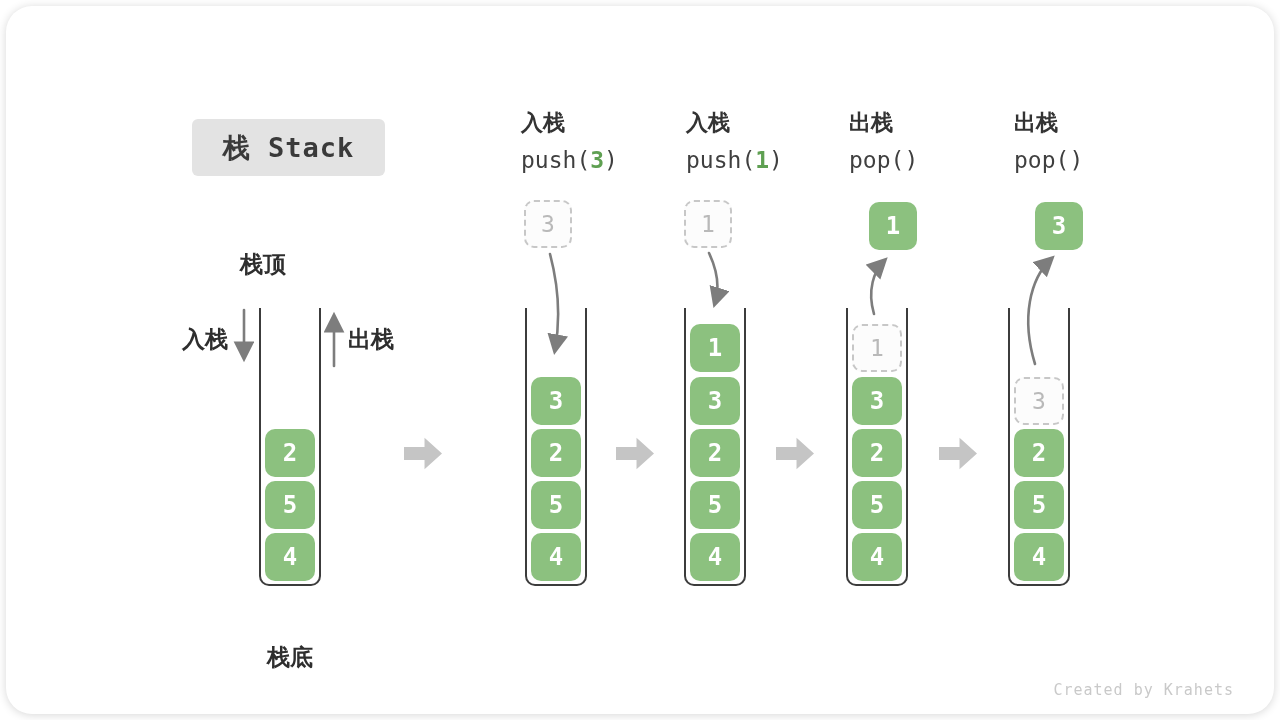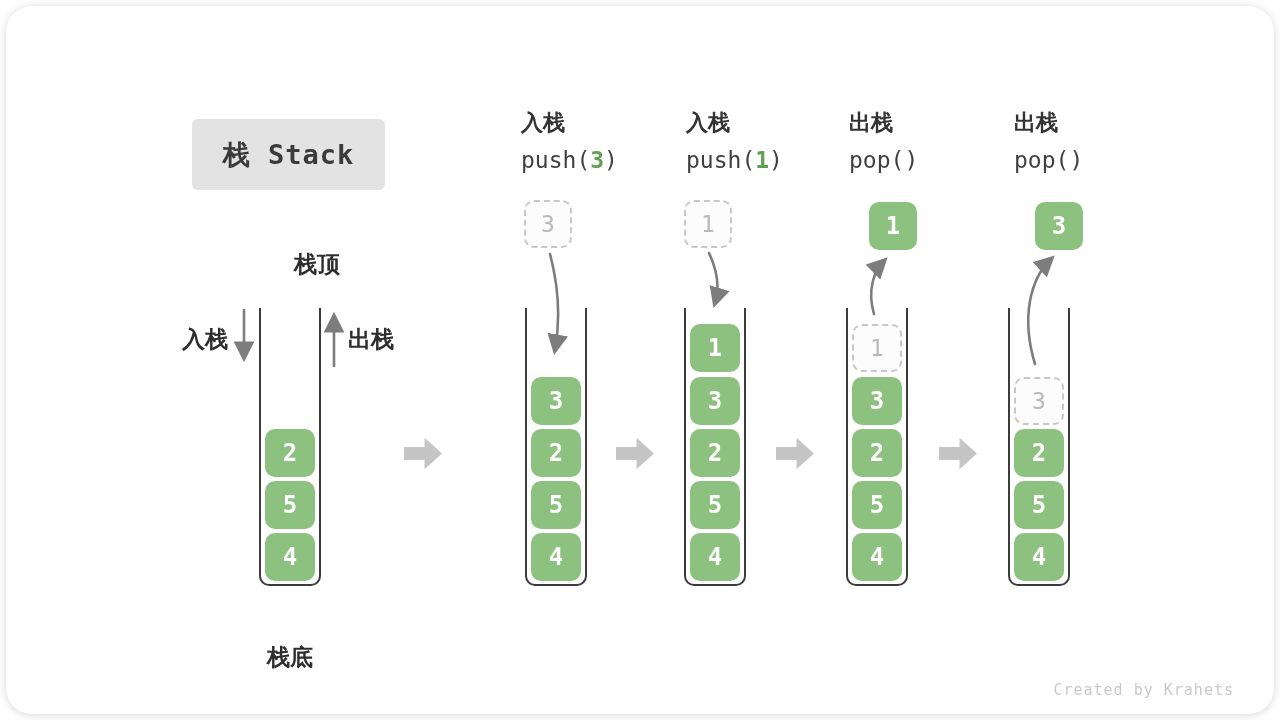--- a/index.html
+++ b/index.html
@@ -12,28 +12,28 @@
     --wall:#3c3c3c;
   }
   *{margin:0;padding:0;box-sizing:border-box;}
   html,body{width:1280px;height:720px;background:#ffffff;overflow:hidden;
     font-family:"Liberation Sans","DejaVu Sans",sans-serif;}
   .stage{position:relative;width:1280px;height:720px;}
   .card{position:absolute;left:6px;top:6px;width:1268px;height:708px;
     background:#ffffff;border-radius:26px;box-shadow:0 1px 10px rgba(0,0,0,0.16);}
 
   
-  .title-box{position:absolute;left:186px;top:113px;width:193px;height:71px;
+  .title-box{position:absolute;left:186px;top:113px;width:193px;height:57px;
     background:#e3e3e3;border-radius:6px;display:flex;align-items:center;justify-content:center;}
   .title-box span{font-family:"DejaVu Sans Mono","Liberation Mono",monospace;
     font-size:27px;font-weight:600;color:#3a3a3a;letter-spacing:1px;}
 
   
   .lbl{position:absolute;font-size:23px;font-weight:700;color:#2e2e2e;white-space:nowrap;}
-  .lbl-top{left:234px;top:243px;width:100px;text-align:right;}
+  .lbl-top{left:234px;top:243px;width:100px;text-align:left;}
   .lbl-bottom{left:234px;top:612px;width:100px;text-align:center;margin-top:24px;}
   .lbl-push{left:176px;top:318px;}
   .lbl-pop{left:342px;top:318px;}
 
   
   .step-header{position:absolute;top:102px;white-space:nowrap;}
   .step-header .zh{font-size:22px;font-weight:700;color:#333;line-height:30px;}
   .step-header .code{font-family:"DejaVu Sans Mono","Liberation Mono",monospace;
     font-size:23px;color:#3f3f3f;line-height:30px;margin-top:7px;}
   .step-header .code .arg{color:var(--code-green);font-weight:700;}

